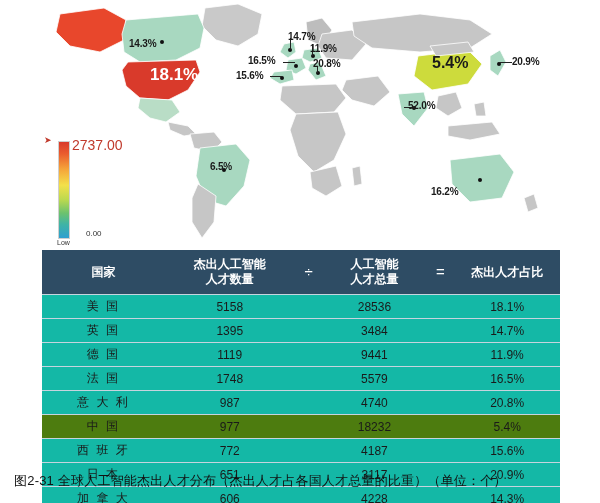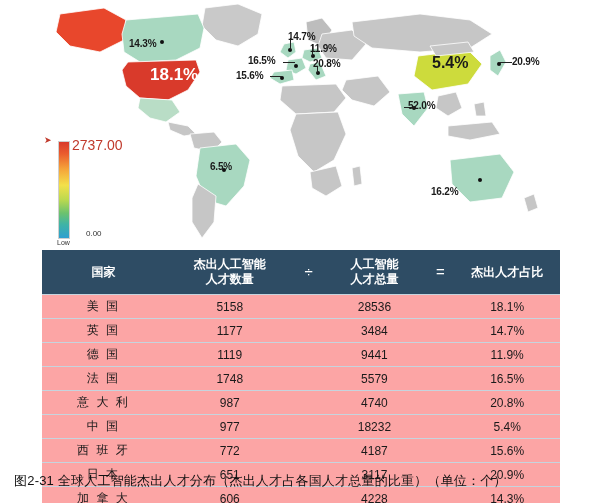--- a/index.html
+++ b/index.html
@@ -61,23 +61,23 @@
   thead th{
     background:#2e4c64;color:#fff;font-weight:bold;
     padding:7px 2px;text-align:center;vertical-align:middle;
     border:none;line-height:1.25;
   }
   thead th.sym{font-size:15px;width:26px;font-weight:normal;}
   tbody td{
     text-align:center;padding:3px 2px;
     border-bottom:1px solid #c6d4de;
     color:#1a1a1a;font-size:12px;
-    background:#fca5a5;
-  }
-  tbody tr.highlight td{background:#fca5a5;}
+    background:#14b8a6;
+  }
+  tbody tr.highlight td{background:#4d7c0f;}
   tbody tr:first-child td{border-top:1px solid #c6d4de;}
   td.country{letter-spacing:2px;}
   #caption{
     position:absolute;left:14px;top:472px;width:580px;
     font-size:13px;color:#111;font-weight:normal;letter-spacing:0.2px;
   }
 </style>
 </head>
 <body>
 
@@ -191,21 +191,21 @@
       <tr>
         <td class="country">美  国</td>
         <td>5158</td>
         <td></td>
         <td>28536</td>
         <td></td>
         <td>18.1%</td>
       </tr>
       <tr>
         <td class="country">英  国</td>
-        <td>1177</td>
+        <td>1395</td>
         <td></td>
         <td>3484</td>
         <td></td>
         <td>14.7%</td>
       </tr>
       <tr>
         <td class="country">德  国</td>
         <td>1119</td>
         <td></td>
         <td>9441</td>

